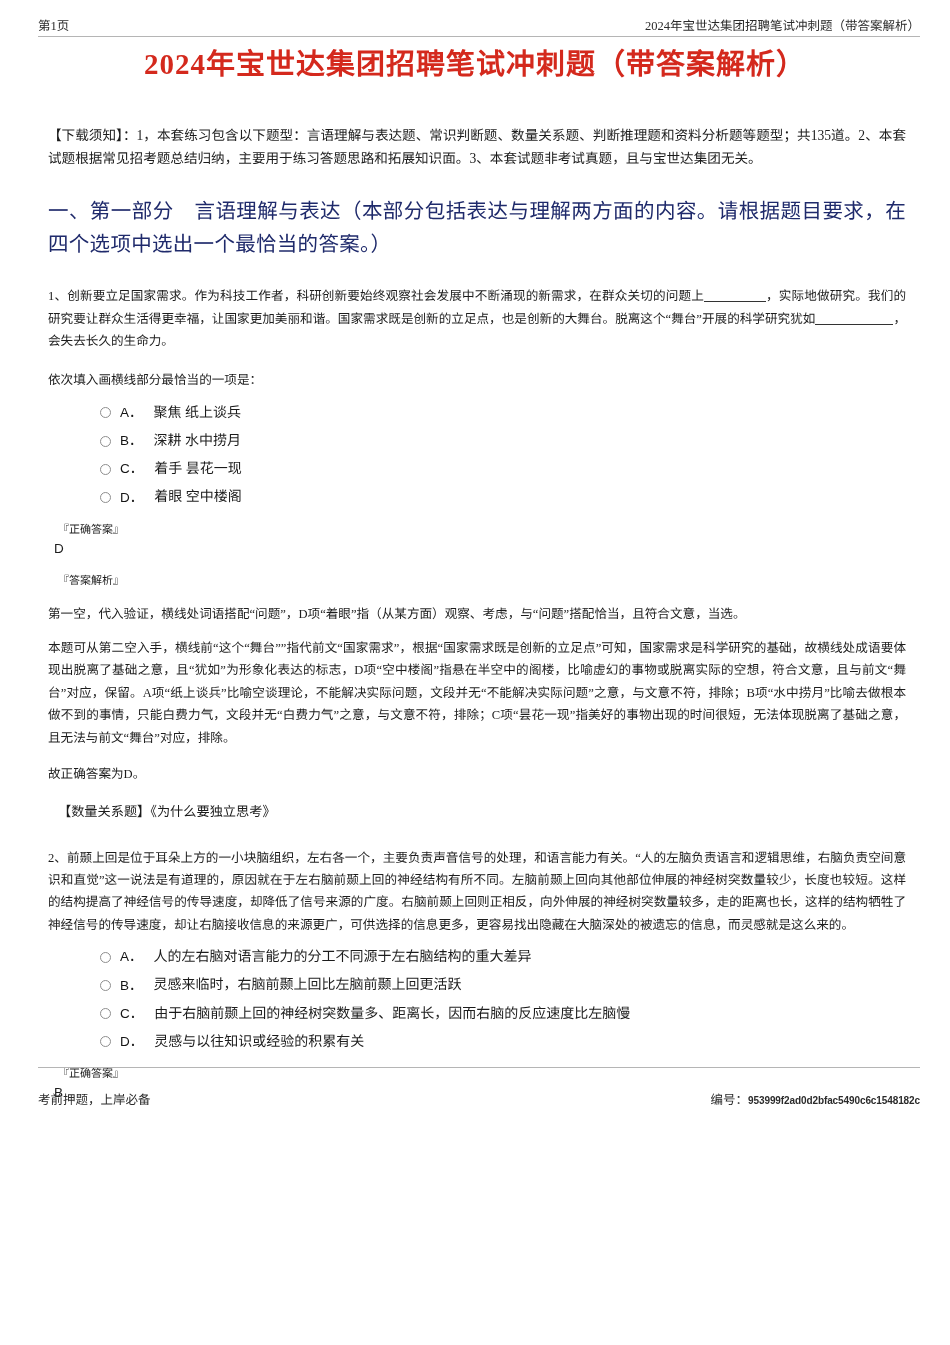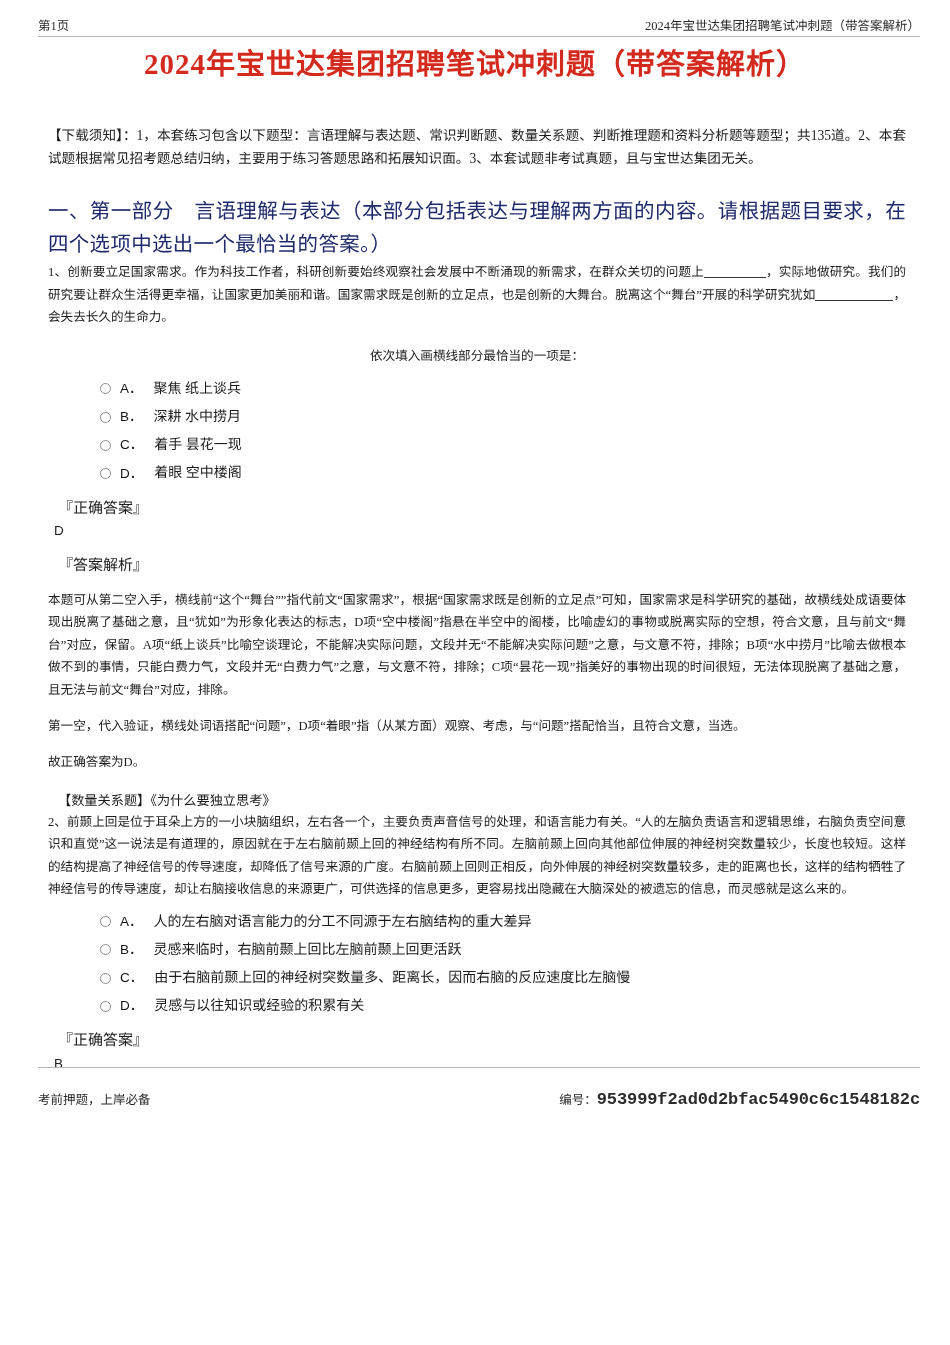--- a/index.html
+++ b/index.html
@@ -78,21 +78,21 @@
   .section-heading {
     margin-top: 24px;
     color: #1f2a6b;
     font-size: 20.5px;
     line-height: 1.62;
     text-align: justify;
     font-weight: 400;
     letter-spacing: 0.3px;
   }
 
-  .q-block { }
+  .q-block { margin-top: 24px; }
 
   .q-stem {
     font-size: 12.6px;
     line-height: 1.78;
     text-align: justify;
     color: #1c1c1c;
     margin: 0;
   }
   .blank-short {
     display: inline-block;
@@ -105,21 +105,20 @@
     width: 78px;
     border-bottom: 1px solid #333;
     vertical-align: -2px;
   }
 
   .q-prompt {
     font-size: 12.6px;
     line-height: 1.7;
     color: #1c1c1c;
     margin: 18px 0 0 0;
-    text-align: center;
   }
 
   .options {
     margin: 12px 0 0 0;
     padding: 0;
     list-style: none;
   }
   .option-row {
     display: flex;
     align-items: center;
@@ -142,21 +141,21 @@
   .opt-letter {
     font-family: "Liberation Sans", sans-serif;
     font-size: 13.5px;
     margin-right: 11px;
     color: #141414;
     flex: 0 0 auto;
   }
   .opt-text { color: #1c1c1c; }
 
   .tag-line {
-    font-size: 15px;
+    font-size: 11px;
     line-height: 1.55;
     color: #1c1c1c;
     margin: 0;
   }
   .answer-label { margin-top: 14px; margin-left: 10px; }
   .answer-value {
     font-family: "Liberation Sans", sans-serif;
     font-size: 13.5px;
     margin-left: 6px;
     margin-top: 1px;
@@ -188,22 +187,22 @@
     height: 24px;
     border-top: 1px solid #b5b5b5;
     display: flex;
     align-items: flex-start;
     justify-content: space-between;
     font-size: 12.5px;
     color: #2b2b2b;
     padding-top: 21px;
   }
   .footer-code-value {
-    font-family: Liberation Mono, monospace;
-    font-size: 17px;
+    font-family: Liberation Sans, sans-serif;
+    font-size: 10px;
     font-weight: 700;
     letter-spacing: -0.1px;
   }
   .footer-code-label { font-family: "Liberation Serif", "DejaVu Serif", serif; }
 </style>
 </head>
 <body>
 
 <div class="page">
 
@@ -248,22 +247,22 @@
           <span class="radio"></span>
           <span class="opt-letter">D．</span>
           <span class="opt-text">着眼 空中楼阁</span>
         </li>
       </ul>
 
       <p class="tag-line answer-label">『正确答案』</p>
       <p class="tag-line answer-value">D</p>
       <p class="tag-line analysis-label">『答案解析』</p>
 
+      <p class="analysis-para tight">第一空，代入验证，横线处词语搭配“问题”，D项“着眼”指（从某方面）观察、考虑，与“问题”搭配恰当，且符合文意，当选。</p>
       <p class="analysis-para">本题可从第二空入手，横线前“这个“舞台””指代前文“国家需求”，根据“国家需求既是创新的立足点”可知，国家需求是科学研究的基础，故横线处成语要体现出脱离了基础之意，且“犹如”为形象化表达的标志，D项“空中楼阁”指悬在半空中的阁楼，比喻虚幻的事物或脱离实际的空想，符合文意，且与前文“舞台”对应，保留。A项“纸上谈兵”比喻空谈理论，不能解决实际问题，文段并无“不能解决实际问题”之意，与文意不符，排除；B项“水中捞月”比喻去做根本做不到的事情，只能白费力气，文段并无“白费力气”之意，与文意不符，排除；C项“昙花一现”指美好的事物出现的时间很短，无法体现脱离了基础之意，且无法与前文“舞台”对应，排除。</p>
-      <p class="analysis-para tight">第一空，代入验证，横线处词语搭配“问题”，D项“着眼”指（从某方面）观察、考虑，与“问题”搭配恰当，且符合文意，当选。</p>
       <p class="analysis-para tight">故正确答案为D。</p>
 
       <p class="source-line">【数量关系题】《为什么要独立思考》</p>
     </div>
 
     <div class="q-block">
 
       <p class="q-stem">2、前颞上回是位于耳朵上方的一小块脑组织，左右各一个，主要负责声音信号的处理，和语言能力有关。“人的左脑负责语言和逻辑思维，右脑负责空间意识和直觉”这一说法是有道理的，原因就在于左右脑前颞上回的神经结构有所不同。左脑前颞上回向其他部位伸展的神经树突数量较少，长度也较短。这样的结构提高了神经信号的传导速度，却降低了信号来源的广度。右脑前颞上回则正相反，向外伸展的神经树突数量较多，走的距离也长，这样的结构牺牲了神经信号的传导速度，却让右脑接收信息的来源更广，可供选择的信息更多，更容易找出隐藏在大脑深处的被遗忘的信息，而灵感就是这么来的。</p>
 
 

